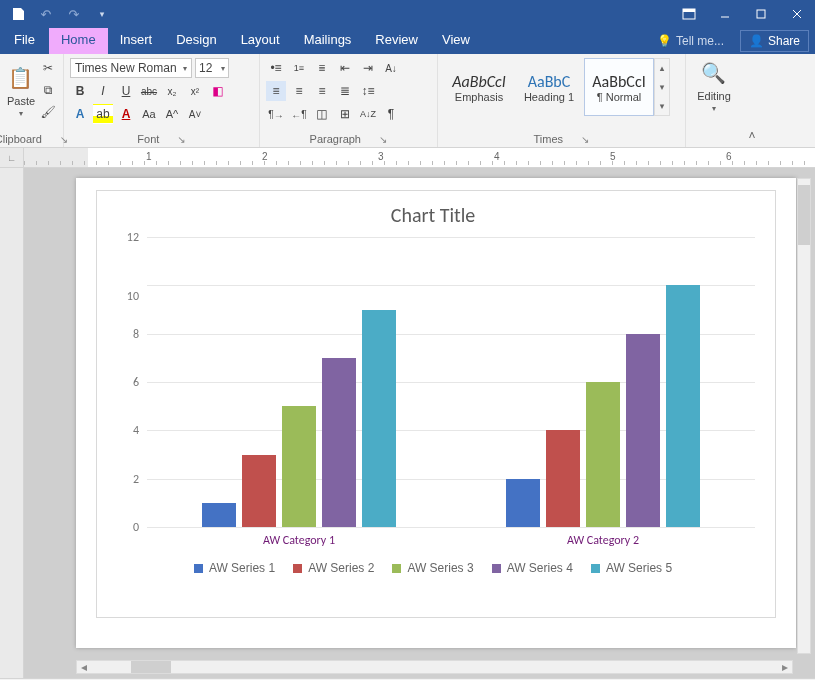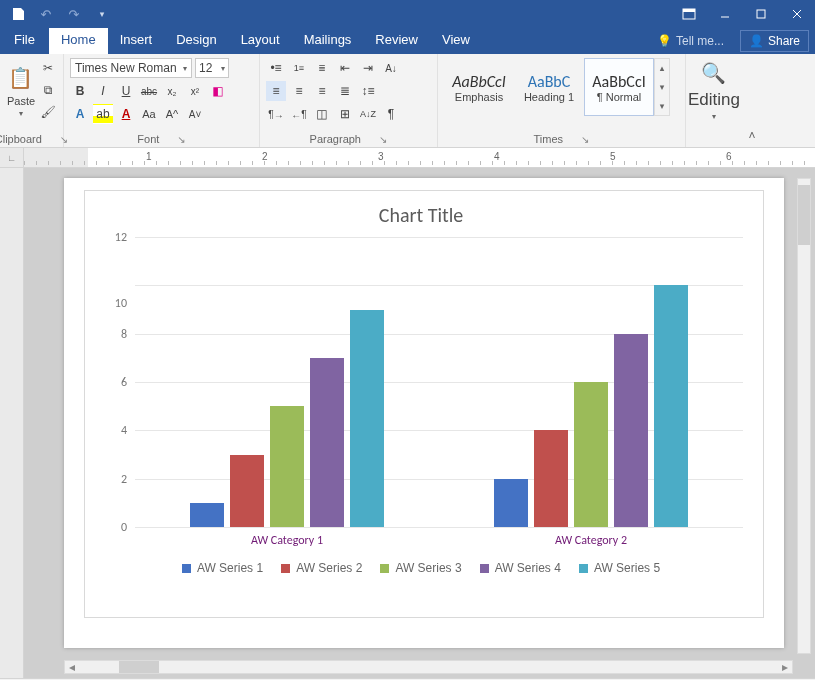--- a/index.html
+++ b/index.html
@@ -7,21 +7,21 @@
   
   .titlebar { background:#2b579a; height:28px; display:flex; align-items:center; color:#fff; position:relative; }
   .qat { display:flex; align-items:center; gap:4px; padding-left:6px; }
   .qat-btn { width:24px; height:24px; display:flex; align-items:center; justify-content:center; color:#fff; font-size:13px; }
   .doc-title { position:absolute; left:50%; transform:translateX(-50%); font-size:12px; color:#fff; white-space:nowrap; }
   .window-controls { margin-left:auto; display:flex; align-items:center; }
   .wc { width:36px; height:28px; display:flex; align-items:center; justify-content:center; color:#fff; font-size:12px; }
   
   .tabs { background:#2b579a; height:26px; display:flex; align-items:stretch; color:#fff; font-size:13px; }
   .tab { padding:4px 12px 0 12px; cursor:pointer; }
-  .tab.active { background:#ffffff; color:#2b579a; }
+  .tab.active { background:#f0abfc; color:#2b579a; }
   .tab.file { color:#ffffff; padding:4px 14px; }
   .tellme { margin-left:auto; display:flex; align-items:center; gap:4px; padding:0 10px; color:#cdd9ec; font-size:12px;}
   .share { background:#2b579a; border:1px solid #5a7fbb; padding:1px 8px; margin:2px 6px; display:flex; align-items:center; gap:4px; color:#fff; font-size:12px;}
   
   .ribbon { background:#f3f3f3; border-bottom:1px solid #d4d4d4; height:94px; display:flex; align-items:stretch; }
   .group { border-right:1px solid #e1e1e1; padding:4px 6px 2px 6px; display:flex; flex-direction:column; justify-content:space-between; }
   .group-title { text-align:center; font-size:11px; color:#666; padding-top:2px; display:flex; align-items:center; justify-content:center; gap:14px;}
   .group-title .dialog { font-size:10px; color:#888; margin-left:4px;}
   .row { display:flex; align-items:center; gap:3px; }
   .sq { width:20px; height:20px; display:flex; align-items:center; justify-content:center; border:1px solid transparent; font-size:12px; color:#444;}
@@ -38,21 +38,21 @@
   .gallery-more div{ flex:1; display:flex; align-items:center; justify-content:center; font-size:9px; color:#666;}
   
   .ruler-area { background:#fff; border-bottom:1px solid #d4d4d4; height:20px; display:flex; align-items:stretch;}
   .ruler-corner { width:24px; background:#e9e9e9; border-right:1px solid #d4d4d4; display:flex; align-items:center; justify-content:center; color:#888; font-size:9px;}
   .hruler { flex:1; background:#fff; position:relative; overflow:hidden;}
   .hruler .shade{ position:absolute; left:0; top:0; bottom:0; width:64px; background:#eaeaea;}
   .hruler .ticks{ position:absolute; left:0; right:0; top:0; bottom:0;}
   
   .docwrap { display:flex; height:510px; background:#cfcfcf;}
   .vruler { width:24px; background:#eaeaea; border-right:1px solid #d4d4d4;}
-  .page-scroll{ flex:1; overflow:hidden; position:relative; background:#cfcfcf;}
+  .page-scroll{ flex:1; overflow:hidden; position:relative; background:#cfcfcf;margin-left:12px;}
   .page { position:absolute; left:40px; top:10px; width:720px; height:470px; background:#fff; box-shadow:0 0 4px rgba(0,0,0,0.25);}
   .chart-box { position:absolute; left:20px; top:12px; right:20px; bottom:30px; border:1px solid #d9d9d9; background:#fff; padding:6px 12px 6px 6px; }
   .chart-title { text-align:center; font-family:Calibri,Arial; font-size:20px; color:#5b5b5b; margin:6px 0 10px 0;}
   .plot { position:relative; height:290px; margin-left:44px; margin-right:8px; }
   .plot .grid{ position:absolute; inset:0; }
   .gline { position:absolute; left:0; right:0; border-top:1px solid #e6e6e6; }
   .ylab { position:absolute; right:100%; margin-right:8px; transform:translateY(-50%); font-size:12px; color:#777; font-family:Calibri,Arial;}
   .bars { position:absolute; inset:0; display:flex; }
   .cat { flex:1; display:flex; align-items:flex-end; justify-content:center; gap:6px;}
   .bar { width:34px; }
@@ -239,21 +239,21 @@
     </div>
     <div class="group-title">
         <span>Times</span>
         <span class="dialog">↘</span>
       </div>
   </div>
 
   <div class="group" style="width:56px;border-right:none;">
     <div class="bigbtn">
       <div class="ico">🔍</div>
-      <div style="font-size:17px;">Editing</div>
+      <div style="font-size:11px;">Editing</div>
       <div style="font-size:8px;color:#666;">▾</div>
     </div>
     <div></div>
   </div>
   <div style="width:20px;display:flex;align-items:flex-end;justify-content:center;padding-bottom:4px;color:#666;">˄</div>
 </div>
 
 <div class="ruler-area">
   <div class="ruler-corner">∟</div>
   <div class="hruler">
@@ -347,21 +347,21 @@
               <div class="ylab" style="top: 290px;">0</div>
               <div class="gline" style="top: 241.667px;"></div>
               <div class="ylab" style="top: 241.667px;">2</div>
               <div class="gline" style="top: 193.333px;"></div>
               <div class="ylab" style="top: 193.333px;">4</div>
               <div class="gline" style="top: 145px;"></div>
               <div class="ylab" style="top: 145px;">6</div>
               <div class="gline" style="top: 96.6667px;"></div>
               <div class="ylab" style="top: 96.6667px;">8</div>
               <div class="gline" style="top: 48.3333px;"></div>
-              <div class="ylab" style="top: 66px;">10</div>
+              <div class="ylab" style="top: 59px;">10</div>
               <div class="gline" style="top: 0px;"></div>
               <div class="ylab" style="top: 0px;">12</div>
             </div>
           <div class="bars" id="bars">
               <div class="cat">
                 <div class="bar" style="background: rgb(68, 114, 196); height: 24.1667px;"></div>
                 <div class="bar" style="background: rgb(192, 80, 77); height: 72.5px;"></div>
                 <div class="bar" style="background: rgb(155, 187, 89); height: 120.833px;"></div>
                 <div class="bar" style="background: rgb(128, 100, 162); height: 169.167px;"></div>
                 <div class="bar" style="background: rgb(75, 172, 198); height: 217.5px;"></div>

